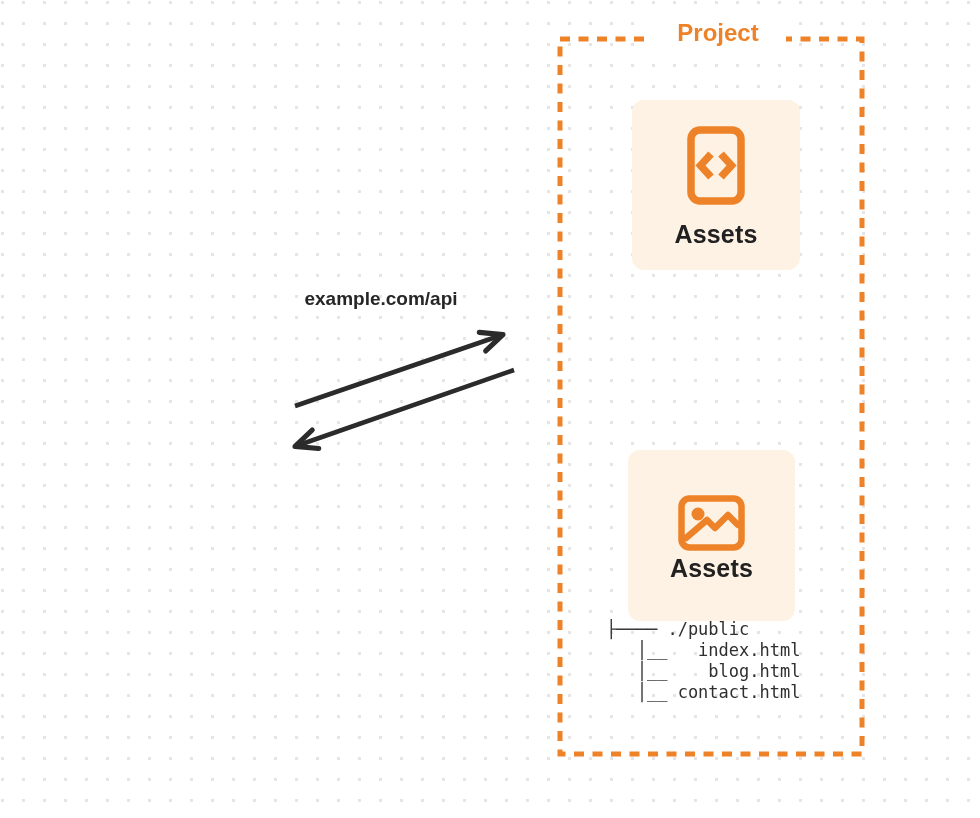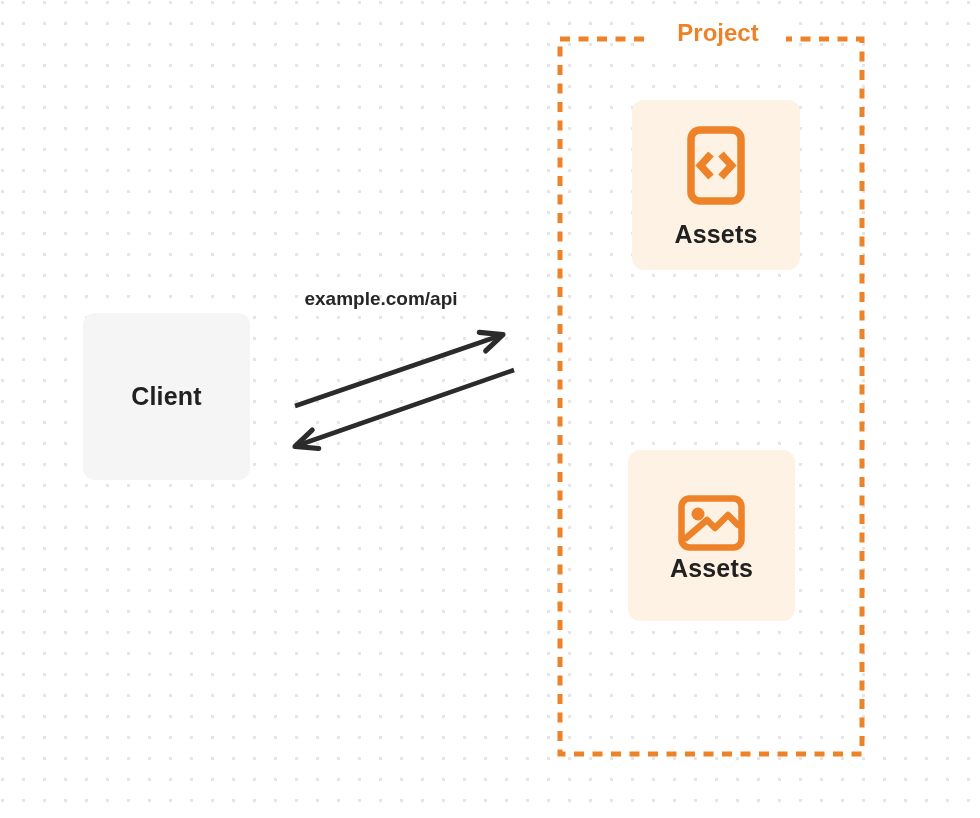--- a/index.html
+++ b/index.html
@@ -120,20 +120,21 @@
     <span style="display:block; height:56px;">
       <svg width="67" height="56" viewBox="0 0 67 56" xmlns="http://www.w3.org/2000/svg">
         <rect x="3.5" y="3.5" width="60" height="49" rx="8" fill="none" stroke="#ed8228" stroke-width="6.5"></rect>
         <circle cx="20" cy="19" r="6.5" fill="#ed8228"></circle>
         <path d="M8 43 L29 25 L37 33 L50 20 L60 30" fill="none" stroke="#ed8228" stroke-width="6.5" stroke-linecap="round" stroke-linejoin="round"></path>
       </svg>
     </span>
     <span class="node-label">Assets</span>
   </div>
 
+  <div class="file-tree">├──── ./public
+   │__   index.html
+   │__    blog.html
+   │__ contact.html</div>
 
-  <div class="node client-box">
-    <span class="node-label">Client</span>
-  </div>
 
   <div class="request-label">example.com/api</div>
 
 </div>
 
 </body></html>

